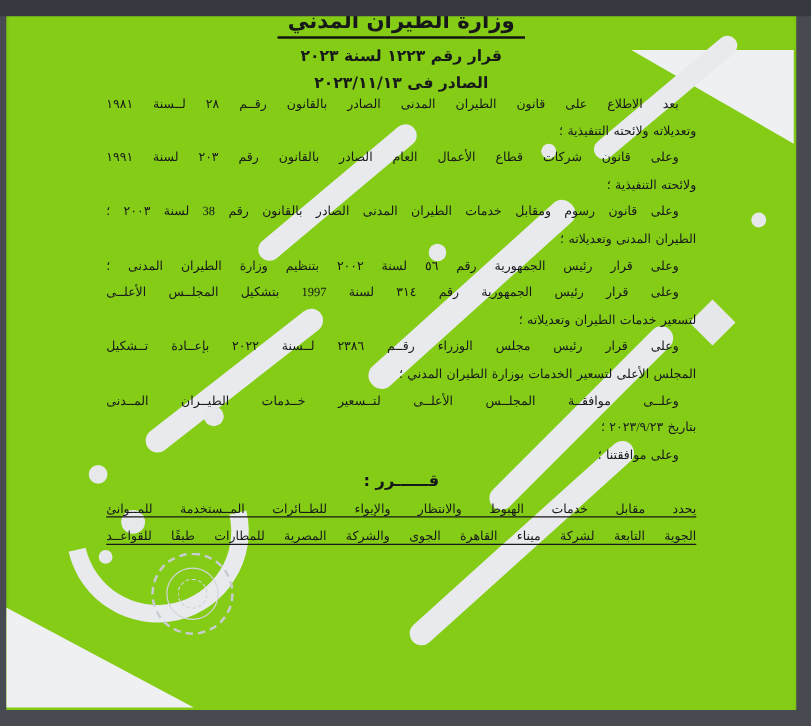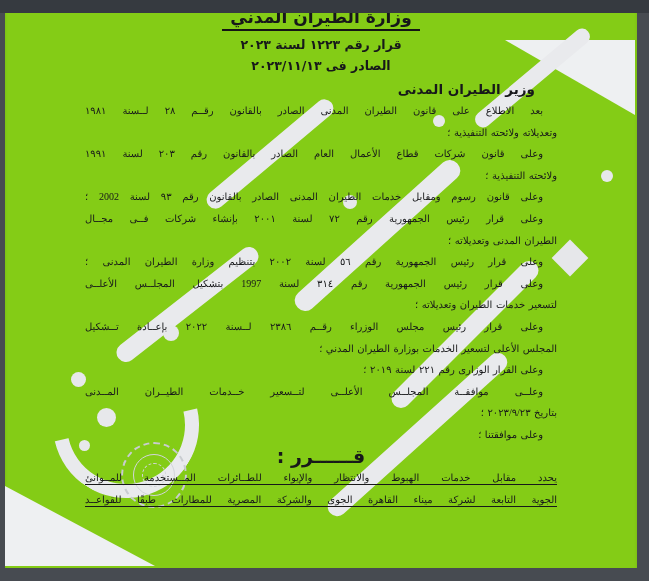--- a/index.html
+++ b/index.html
@@ -56,21 +56,21 @@
   .lines{padding:0 80px 0 80px;}
   .ln{
     margin:0;font-size:10px;line-height:21.6px;text-align:right;
     word-spacing:1px;
   }
   .ln.ind{padding-right:14px;}
   .ln.full{text-align:justify;text-align-last:justify;}
   .ln.und{text-decoration:underline;text-underline-offset:3px;text-decoration-thickness:1px;}
   .decided,.article-h{
     font-family:"DejaVu Sans","Liberation Sans",sans-serif;
-    font-weight:bold;font-size:19px;text-align:center;line-height:21.6px;margin:0;
+    font-weight:bold;font-size:13px;text-align:center;line-height:21.6px;margin:0;
   }
 </style>
 </head>
 <body>
 
 <div class="topbar"></div>
 <div class="page">
 
   <div class="wm">
     <div class="tri-tr" style="left:500px;top:40px;"></div>
@@ -97,36 +97,33 @@
     </div>
   </div>
 
   <div class="content">
     <div class="header">
       <div class="title">وزارة الطيران المدني</div>
       <div class="sub">قرار رقم ١٢٢٣ لسنة ٢٠٢٣</div>
       <div class="sub">الصادر فى ٢٠٢٣/١١/١٣</div>
     </div>
 
-    <div class="minister">وزير الطيران المدنى</div>
 
     <div class="lines">
       <p class="ln ind full">بعد الاطلاع على قانون الطيران المدنى الصادر بالقانون رقــم ٢٨ لــسنة ١٩٨١</p>
       <p class="ln">وتعديلاته ولائحته التنفيذية ؛</p>
       <p class="ln ind full">وعلى قانون شركات قطاع الأعمال العام الصادر بالقانون رقم ٢٠٣ لسنة ١٩٩١</p>
       <p class="ln">ولائحته التنفيذية ؛</p>
-      <p class="ln ind full">وعلى قانون رسوم ومقابل خدمات الطيران المدنى الصادر بالقانون رقم ٩٣ لسنة 2002 ؛</p>
-      <p class="ln ind full">وعلى قرار رئيس الجمهورية رقم ٧٢ لسنة ٢٠٠١ بإنشاء شركات فــى مجــال</p>
+      <p class="ln ind full">وعلى قانون رسوم ومقابل خدمات الطيران المدنى الصادر بالقانون رقم 38 لسنة ٢٠٠٣ ؛</p>
       <p class="ln">الطيران المدنى وتعديلاته ؛</p>
       <p class="ln ind full">وعلى قرار رئيس الجمهورية رقم ٥٦ لسنة ٢٠٠٢ بتنظيم وزارة الطيران المدنى ؛</p>
       <p class="ln ind full">وعلى قرار رئيس الجمهورية رقم ٣١٤ لسنة 1997 بتشكيل المجلــس الأعلــى</p>
       <p class="ln">لتسعير خدمات الطيران وتعديلاته ؛</p>
       <p class="ln ind full">وعلى قرار رئيس مجلس الوزراء رقــم ٢٣٨٦ لــسنة ٢٠٢٢ بإعــادة تــشكيل</p>
       <p class="ln">المجلس الأعلى لتسعير الخدمات بوزارة الطيران المدني ؛</p>
-      <p class="ln ind">وعلى القرار الوزارى رقم ٢٢١ لسنة ٢٠١٩ ؛</p>
       <p class="ln ind full">وعلــى موافقــة المجلــس الأعلــى لتــسعير خــدمات الطيــران المــدنى</p>
       <p class="ln">بتاريخ ٢٠٢٣/٩/٢٣ ؛</p>
       <p class="ln ind">وعلى موافقتنا ؛</p>
 
       <p class="decided">قــــــرر :</p>
 
       <p class="ln full und">يحدد مقابل خدمات الهبوط والانتظار والإيواء للطــائرات المــستخدمة للمــوانئ</p>
       <p class="ln full und">الجوية التابعة لشركة ميناء القاهرة الجوى والشركة المصرية للمطارات طبقًا للقواعــد</p>
 
     </div>

